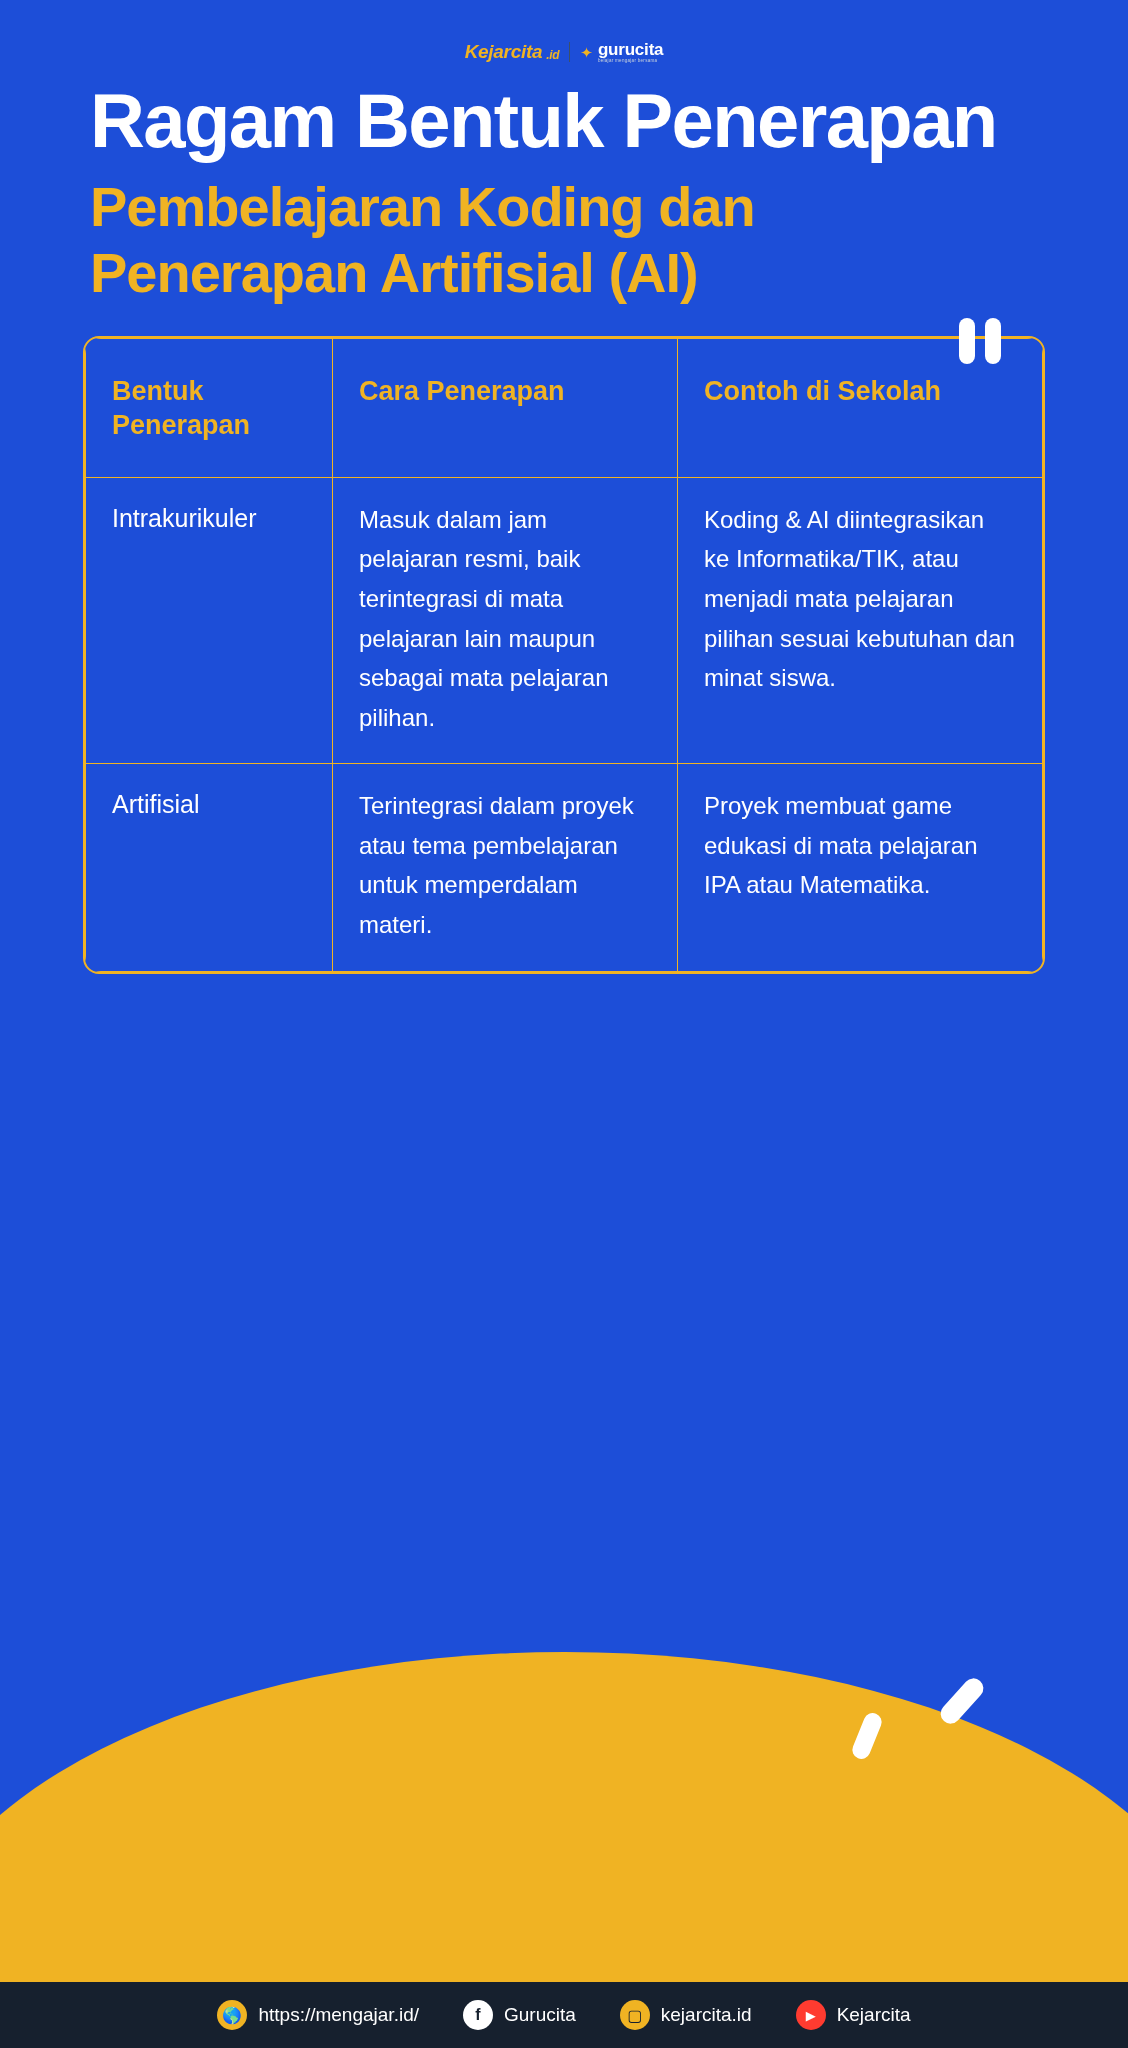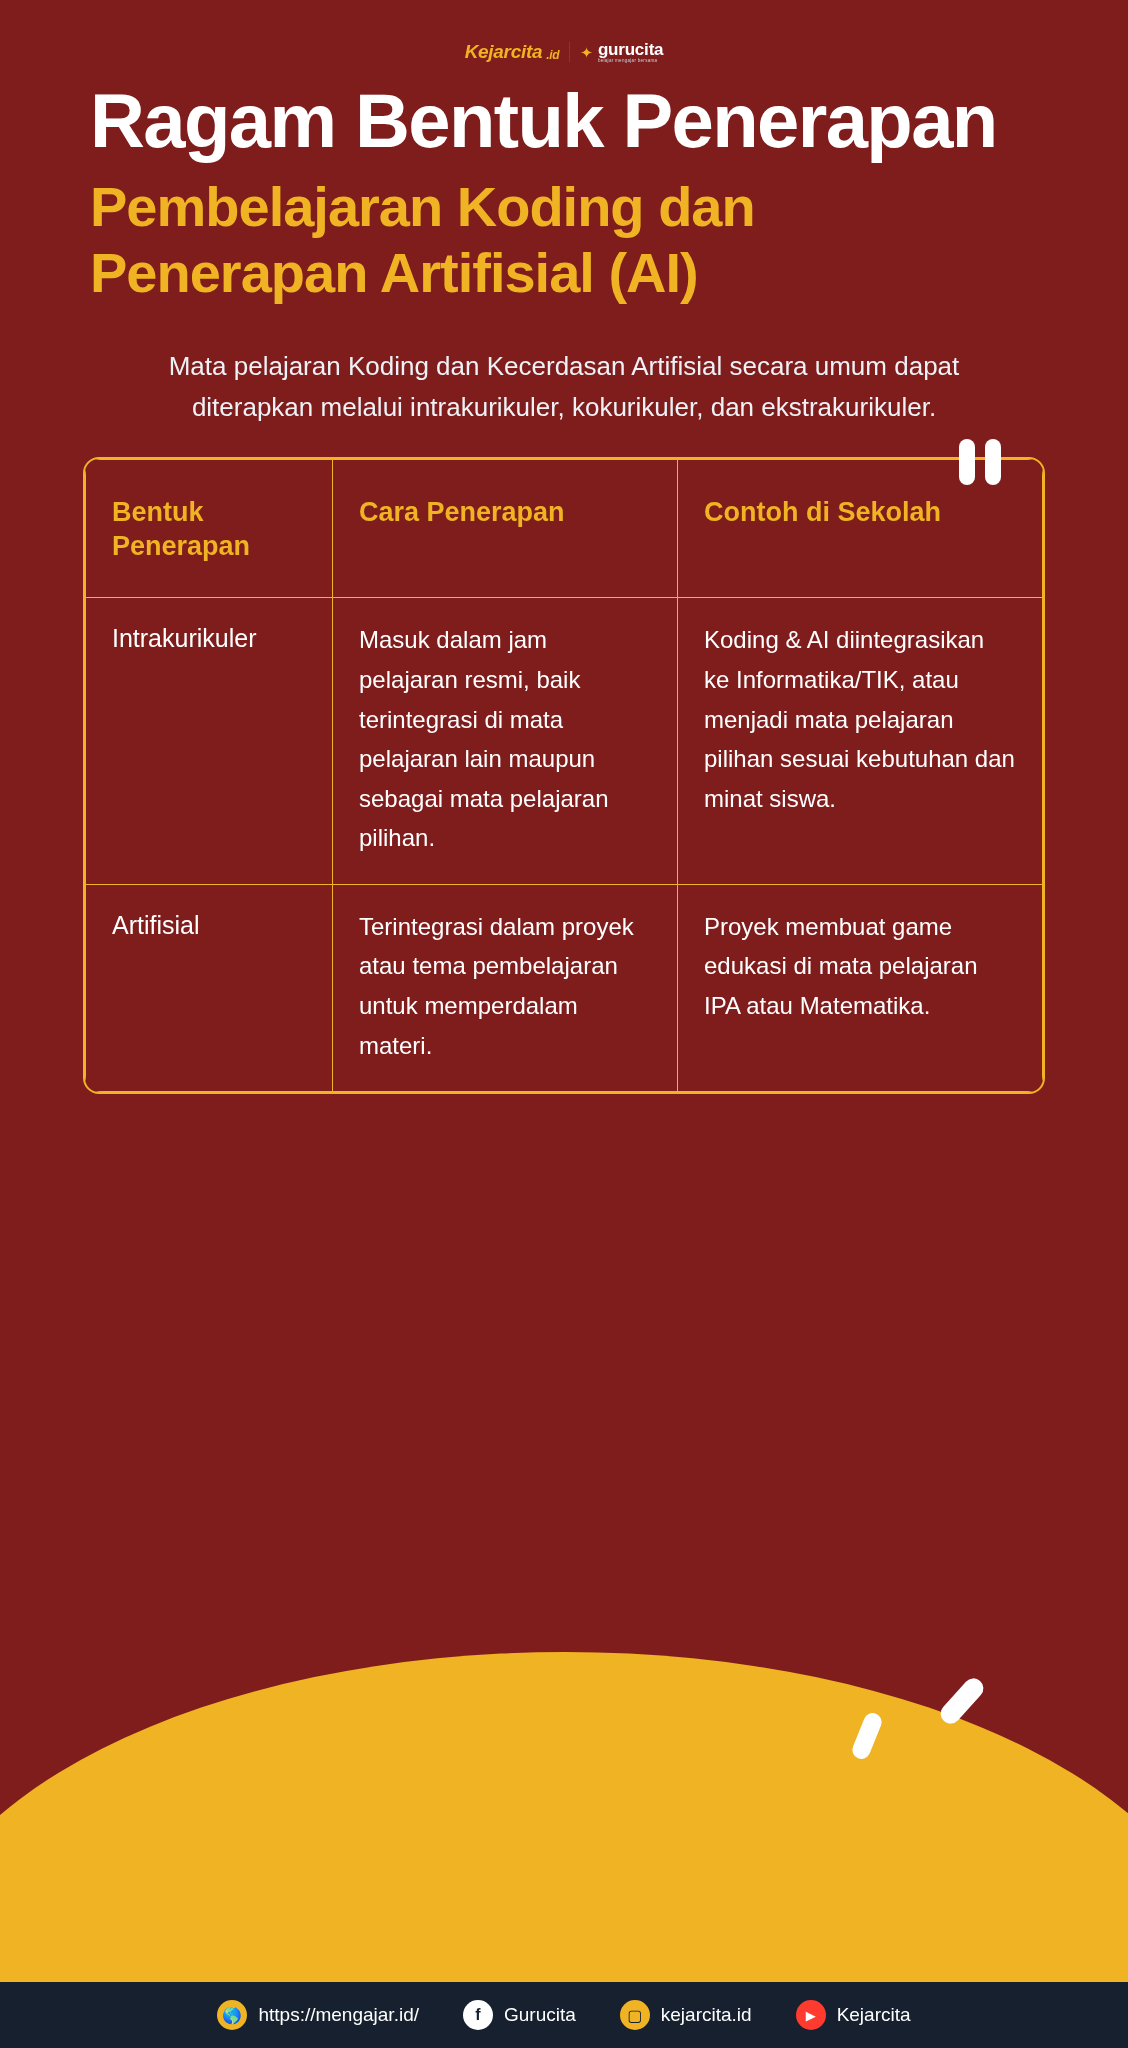--- a/index.html
+++ b/index.html
@@ -7,21 +7,21 @@
     width: 1128px;
     height: 2048px;
     background: #223449;
     font-family: "Liberation Sans", sans-serif;
     overflow: hidden;
   }
   .poster {
     position: relative;
     width: 1128px;
     height: 2048px;
-    background: #7f1d1d;
+    background: #1d4ed8;
     overflow: hidden;
   }
 
   
   .brandbar {
     display: flex;
     align-items: center;
     justify-content: center;
     gap: 10px;
     padding-top: 52px;
@@ -257,21 +257,20 @@
         <span class="small">belajar mengajar bersama</span>
       </span>
     </div>
   </div>
 
   <div class="title-block">
     <div class="title-white">Ragam Bentuk Penerapan</div>
     <div class="title-yellow">Pembelajaran Koding dan Penerapan Artifisial (AI)</div>
   </div>
 
-  <div class="intro">Mata pelajaran Koding dan Kecerdasan Artifisial secara umum dapat diterapkan melalui intrakurikuler, kokurikuler, dan ekstrakurikuler.</div>
 
   <div class="table-wrap">
     <div class="quote-deco">
       <span></span>
         <span></span>
     </div>
     <div class="table-frame">
       <table class="content-table">
         <thead>
           <tr>

